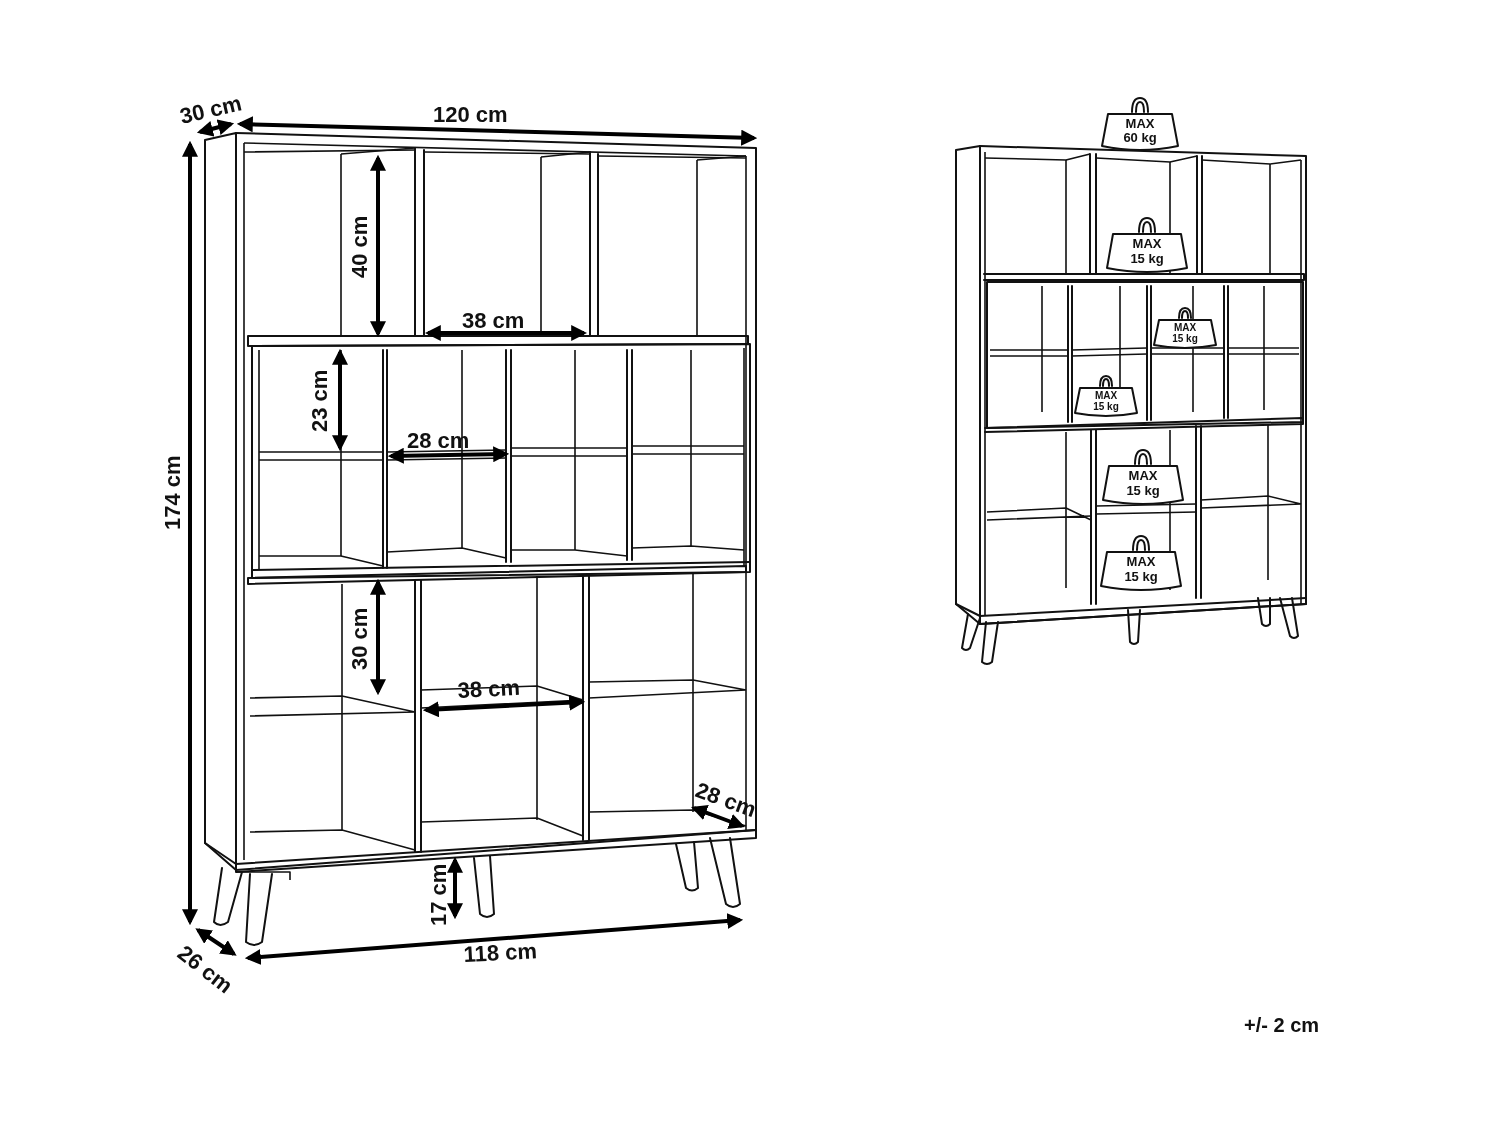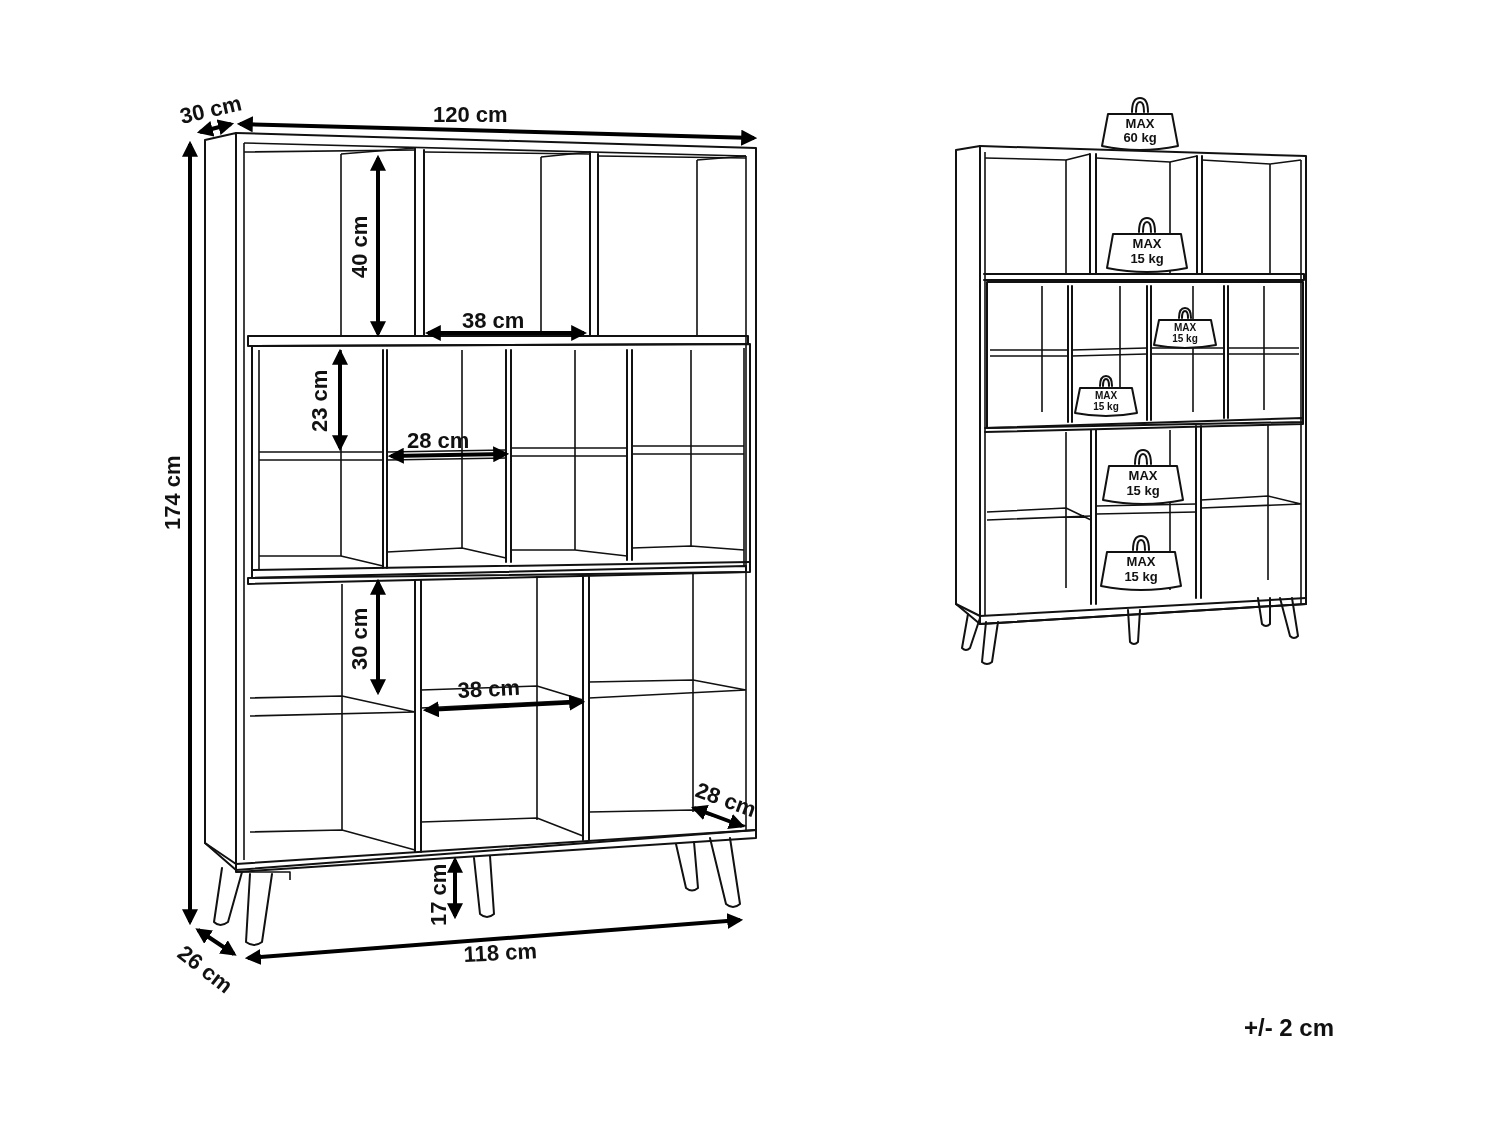--- a/index.html
+++ b/index.html
@@ -5,21 +5,21 @@
   html, body { margin:0; padding:0; background:#ffffff; }
   body { width:1500px; height:1125px; position:relative; overflow:hidden;
          font-family:"Liberation Sans", "DejaVu Sans", sans-serif; }
   svg { position:absolute; left:0; top:0; }
   .ln { stroke:#111; stroke-width:2; fill:none; stroke-linejoin:round; stroke-linecap:round; }
   .lnt { stroke:#111; stroke-width:1.6; fill:none; stroke-linejoin:round; }
   .fillw { fill:#fff; }
   .dim { stroke:#000; stroke-width:4; fill:none; }
   .lbl { font-family:"Liberation Sans", "DejaVu Sans", sans-serif; font-weight:bold; fill:#111; }
   .wtxt { font-family:"Liberation Sans", "DejaVu Sans", sans-serif; font-weight:bold; fill:#111; text-anchor:middle; }
-  #tolerance { position:absolute; left:1244px; top:1014px; font-weight:bold; font-size:24px; color:#111; }
+  #tolerance { position:absolute; left:1244px; top:1014px; font-weight:bold; font-size:20px; color:#111; }
 </style>
 </head>
 <body>
 
 <svg width="1500" height="1125" viewBox="0 0 1500 1125">
   <defs>
     <marker id="ah" viewBox="0 0 10 10" refX="8" refY="5" markerWidth="4" markerHeight="4" orient="auto-start-reverse">
       <path d="M0,0 L10,5 L0,10 z" fill="#000"></path>
     </marker>
   </defs>

